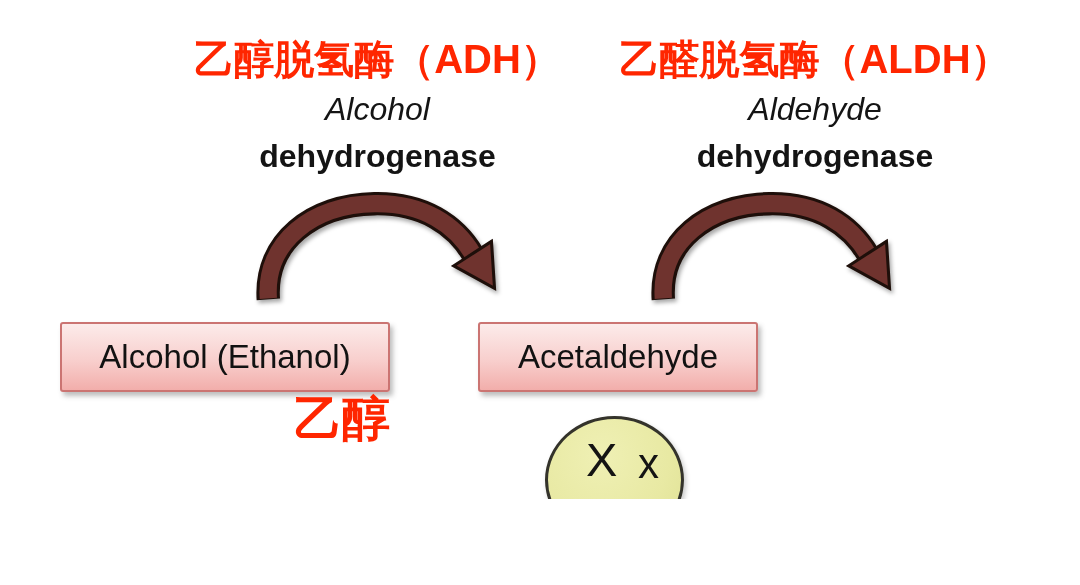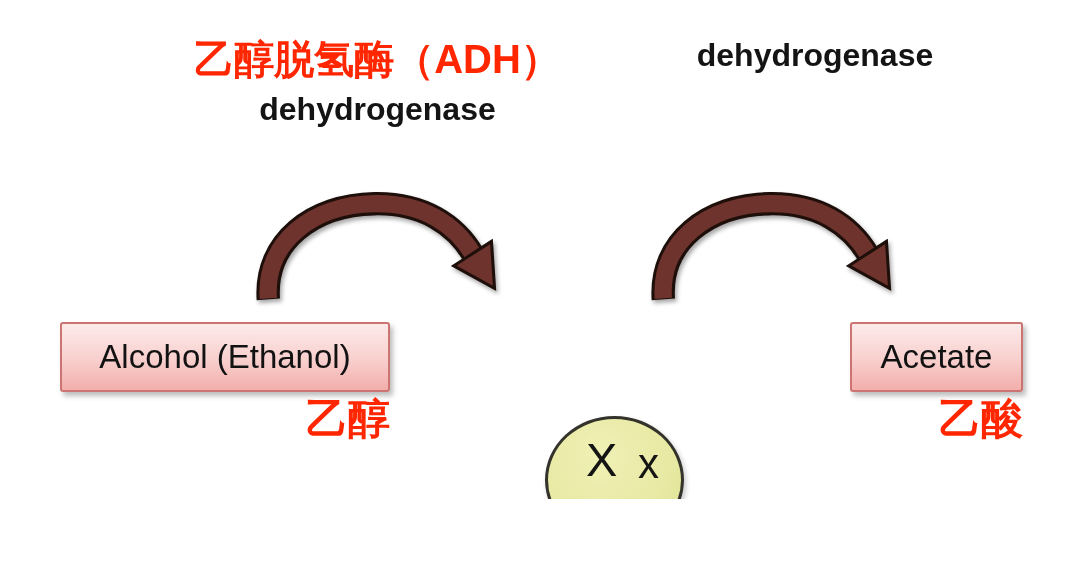--- a/index.html
+++ b/index.html
@@ -80,21 +80,21 @@
   #box1 { left: 60px;  width: 330px; }
   #box2 { left: 478px; width: 280px; }
   #box3 { left: 850px; width: 173px; }
 
   
   .cn-label {
     position: absolute;
     top: 397px;
     width: 210px;
     text-align: right;
-    font-size: 42px;
+    font-size: 48px;
     font-weight: bold;
     color: var(--accent-red, #ff2600);
     line-height: 44px;
     white-space: nowrap;
   }
   #cnlabel1 { left: 180px; }
   #cnlabel2 { left: 575px; }
   #cnlabel3 { left: 813px; }
 
   
@@ -134,48 +134,50 @@
     border-top: 3.5px solid #141414;
   }
 </style>
 </head>
 <body>
 
 <div class="canvas">
 
   <div class="enzyme-block" id="enzyme1">
     <div class="cn-title">乙醇脱氢酶（ADH）</div>
+    <div class="en-italic">Alcohol</div>
     <div class="en-plain">dehydrogenase</div>
   </div>
 
   <div class="enzyme-block" id="enzyme2">
+    <div class="cn-title">乙醛脱氢酶（ALDH）</div>
+    <div class="en-italic">Aldehyde</div>
     <div class="en-plain">dehydrogenase</div>
   </div>
 
   <svg class="curved-arrow" id="arrow1" viewBox="0 0 265 115" aria-hidden="true">
     <path class="arrow-under" d="M 18 107 C 14 50, 62 14, 122 13 C 170 12, 202 34, 219 63"></path>
     <path class="arrow-band" d="M 18 106 C 14 50, 62 14, 122 13 C 170 12, 202 34, 219 63"></path>
     <path class="arrow-head" d="M 237 50 L 200 74 L 240 96 Z"></path>
   </svg>
 
   <svg class="curved-arrow" id="arrow2" viewBox="0 0 265 115" aria-hidden="true">
     <path class="arrow-under" d="M 18 107 C 14 50, 62 14, 122 13 C 170 12, 202 34, 219 63"></path>
     <path class="arrow-band" d="M 18 106 C 14 50, 62 14, 122 13 C 170 12, 202 34, 219 63"></path>
     <path class="arrow-head" d="M 237 50 L 200 74 L 240 96 Z"></path>
   </svg>
 
   <div class="compound-box" id="box1">
     <span>Alcohol (Ethanol)</span>
   </div>
-  <div class="compound-box" id="box3">
-    <span>Acetate</span>
+  <div class="compound-box" id="box2">
+    <span>Acetaldehyde</span>
   </div>
 
   <div class="cn-label" id="cnlabel1">乙醇</div>
-  <div class="cn-label" id="cnlabel3">乙酸</div>
 
   <div class="face">
     <span class="eye-left">X</span>
     <span class="eye-right">x</span>
     <div class="mouth"></div>
   </div>
 
 </div>
 
 </body></html>

